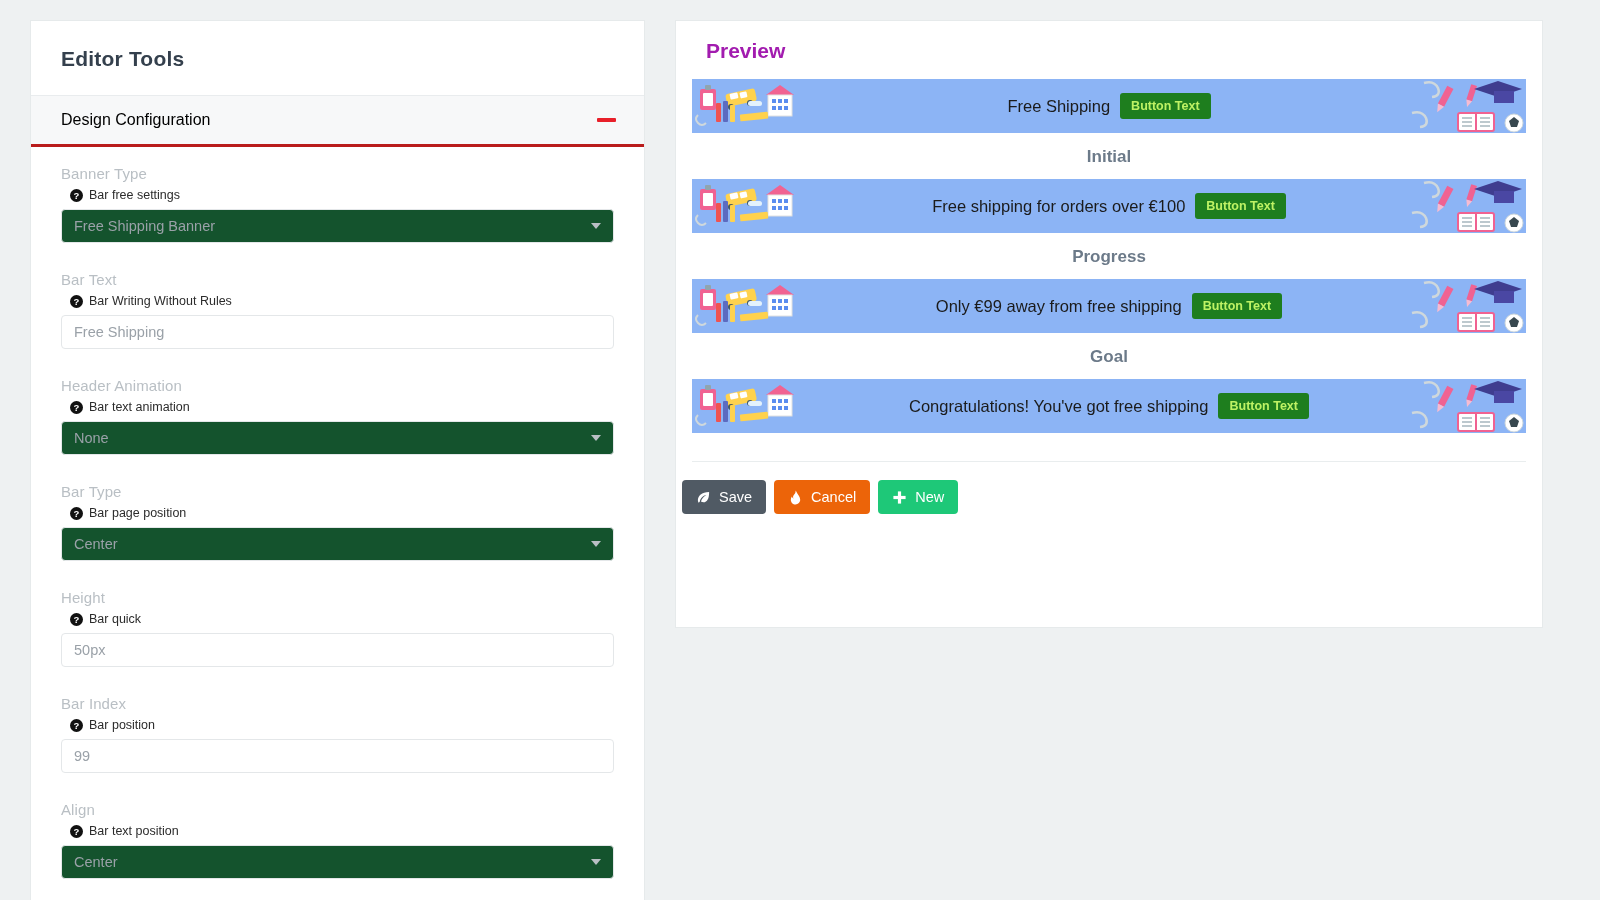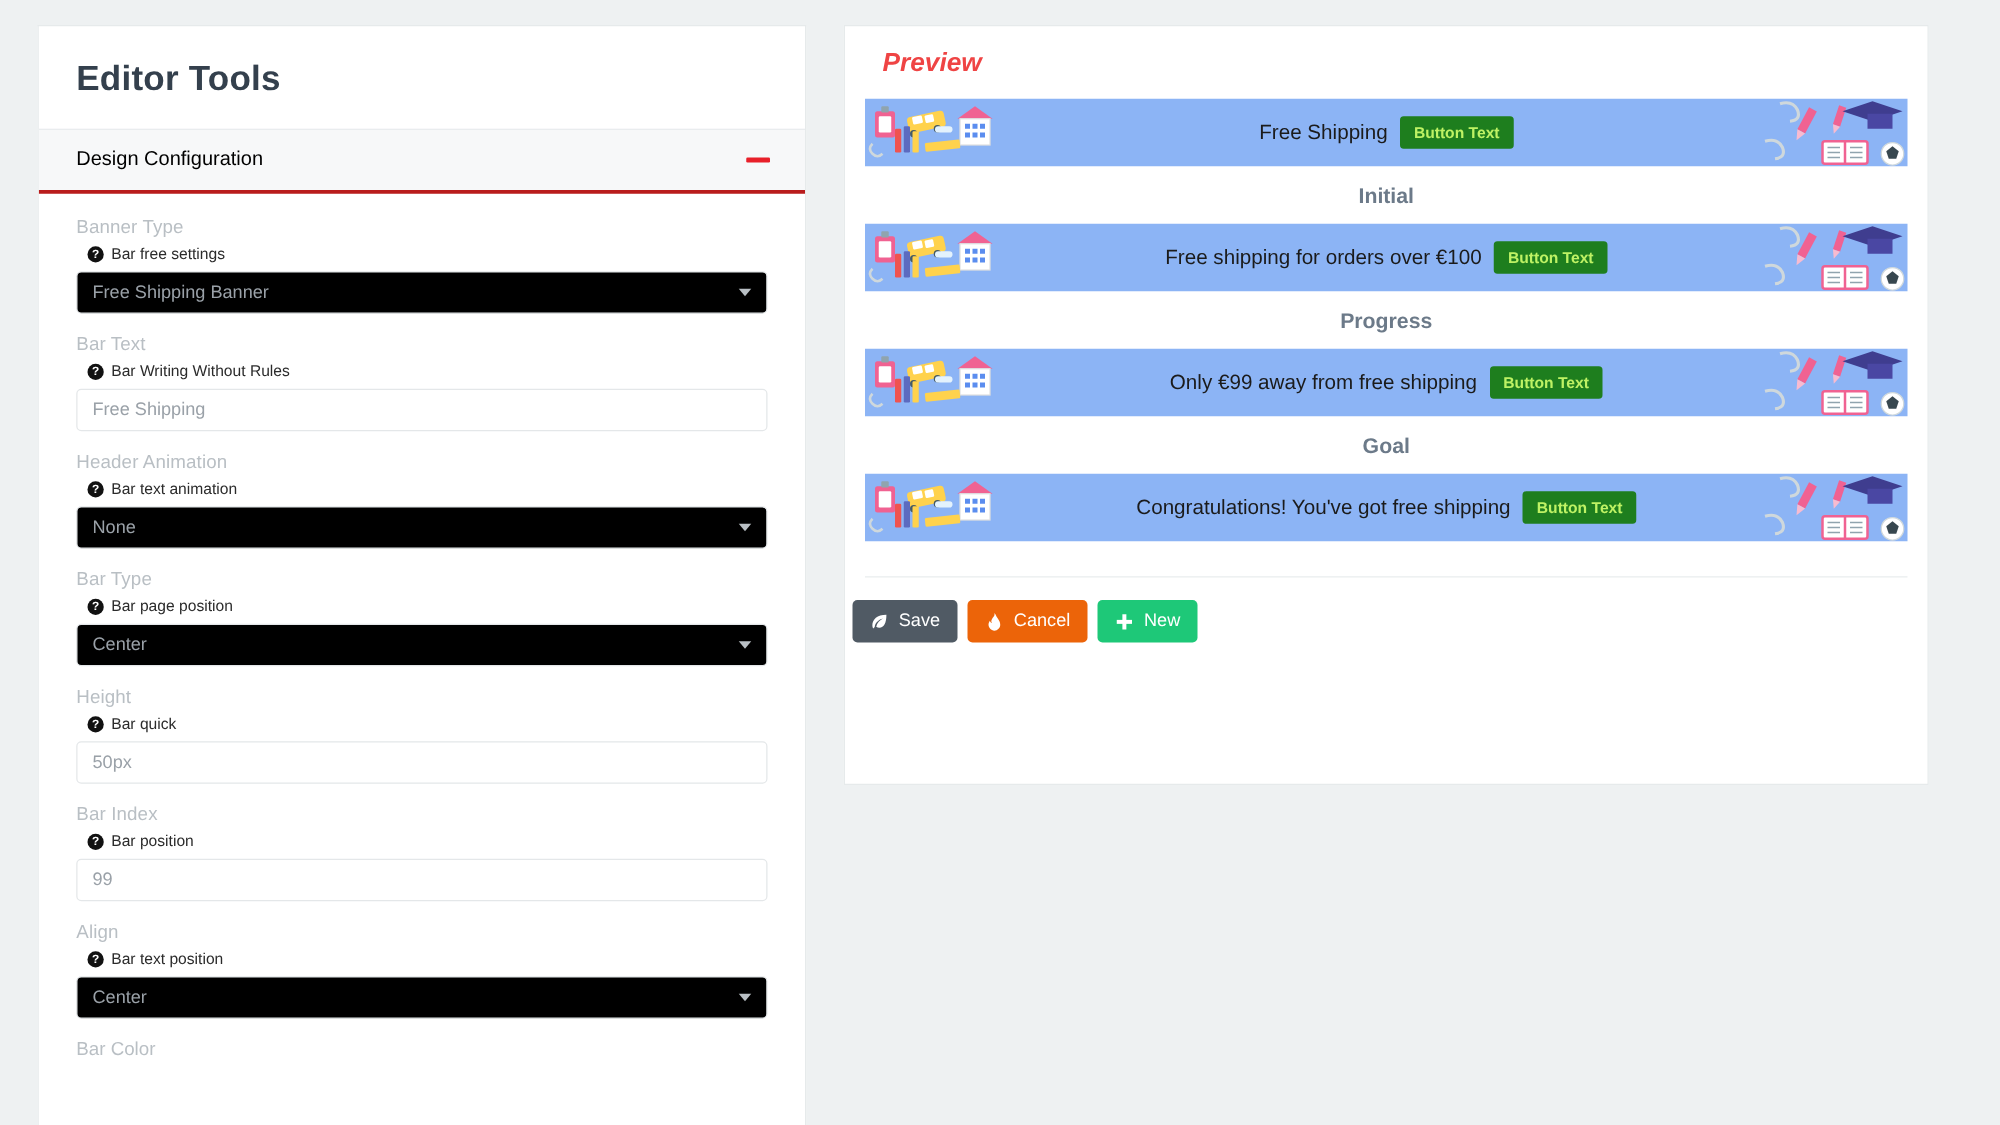--- a/index.html
+++ b/index.html
@@ -10,60 +10,60 @@
     overflow: hidden;
   }
   .app { position: relative; width: 1600px; height: 900px; display: flex; gap: 30px; padding: 20px 30px; }
 
   
   .editor-panel {
     width: 615px; background: #ffffff; border: 1px solid #e6eaeb;
     border-bottom: none; position: relative; overflow: hidden; height: 880px;
   }
   .editor-title {
-    font-size: 28px; color: #34404d; font-weight: 600;
+    font-size: 21px; color: #34404d; font-weight: 600;
     padding: 26px 0 24px 30px; letter-spacing: .2px;
   }
   .accordion-head {
     background: #f7f8f9; border-top: 1px solid #e9ecee; border-bottom: 3px solid #b91c1c;
     height: 52px; display: flex; align-items: center; justify-content: space-between;
     padding: 0 28px 0 30px;
   }
   .minus-icon { display: inline-block; width: 19px; height: 4px; background: #e8202a; border-radius: 1px; }
 
   .form-body { padding: 18px 30px 0 30px; }
-  .field { margin-bottom: 16px; }
+  .field { margin-bottom: 28px; }
   .field-label { font-size: 15px; color: #b9bfc4; margin-bottom: 6px; letter-spacing: .1px; }
   .help-row { display: flex; align-items: center; gap: 6px; margin: 0 0 7px 9px; }
   .help-icon {
     width: 13px; height: 13px; border-radius: 50%; background: #111;
     color: #fff; font-size: 9.5px; font-weight: 700; line-height: 13px;
     text-align: center; flex: none; font-family: "Liberation Sans", sans-serif;
   }
   .help-text { font-size: 12.5px; color: #2b2b2b; }
 
   .control {
     height: 34px; border: 1px solid #e4e7e9; border-radius: 4px; background: #fff;
     display: flex; align-items: center; padding: 0 12px; font-size: 14.5px;
     color: #9aa1a8; position: relative;
   }
-  .control.select { background: #000000; }
+  .control.select { background: #14532d; }
   .caret {
     position: absolute; right: 12px; top: 50%; transform: translateY(-50%);
     width: 0; height: 0; border-left: 5px solid transparent; border-right: 5px solid transparent;
     border-top: 6px solid #b9bfc4;
   }
   .cut-label { font-size: 15px; color: #b9bfc4; }
 
   
   .preview-panel {
     width: 868px; background: #ffffff; border: 1px solid #e6eaeb;
     height: 608px; position: relative;
   }
-  .preview-title { font-size: 21px; color: #ef4444; font-weight: 600; padding: 18px 0 16px 30px; font-style: italic; }
+  .preview-title { font-size: 21px; color: #a21caf; font-weight: 600; padding: 18px 0 16px 30px; }
   .preview-body { padding: 0 16px; }
 
   .stage-label {
     text-align: center; font-size: 17px; color: #6c7a89; font-weight: 600;
     padding: 14px 0 12px;
   }
   .banner {
     position: relative; height: 54px; background: #8cb4f5;
     display: flex; align-items: center; justify-content: center; gap: 10px; overflow: hidden;
   }

